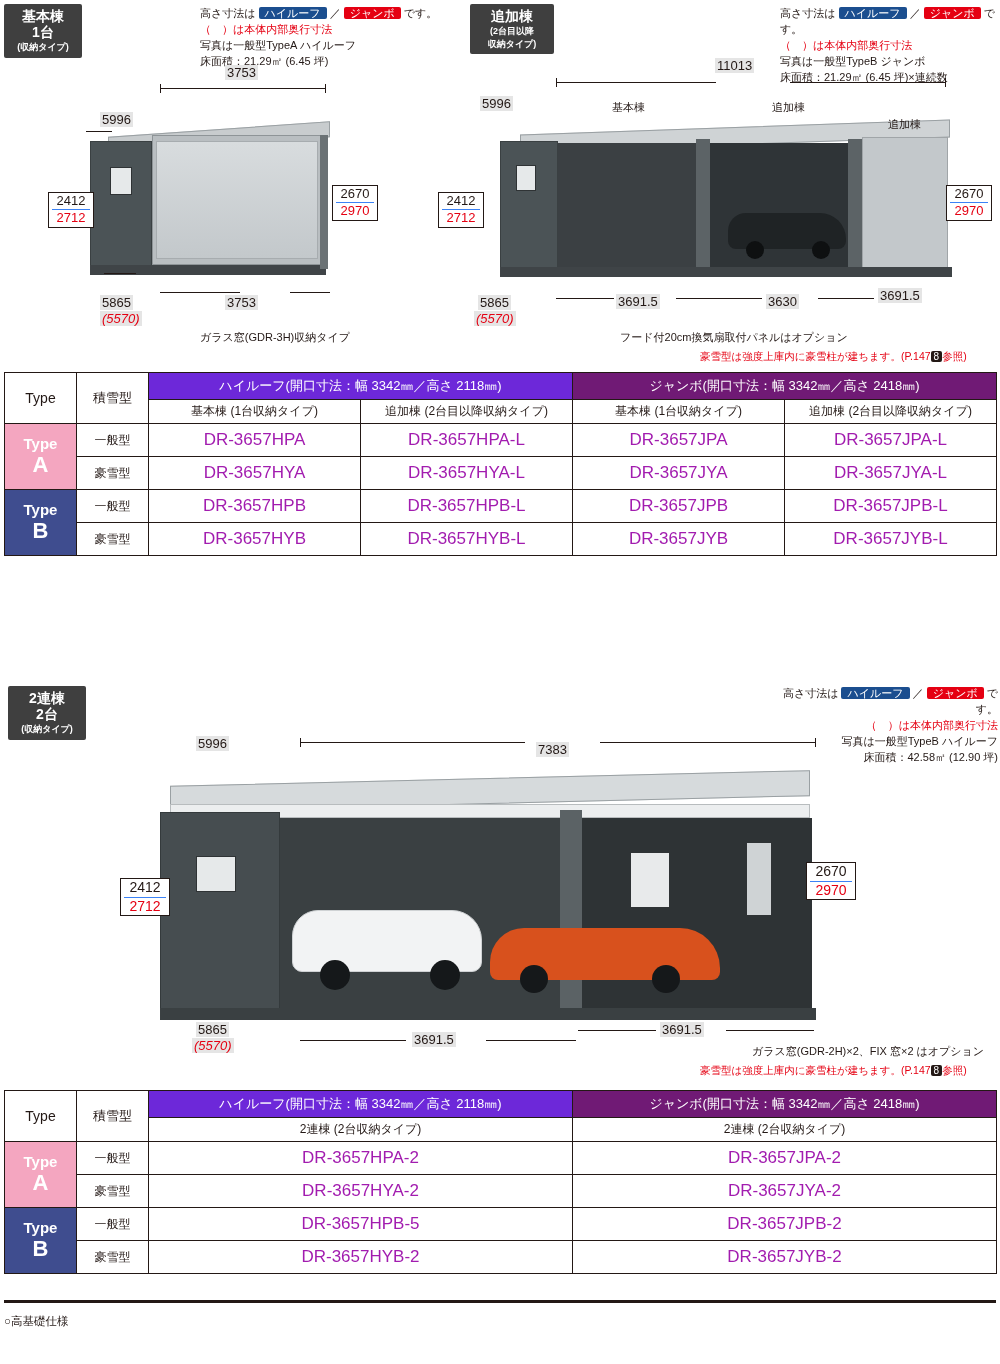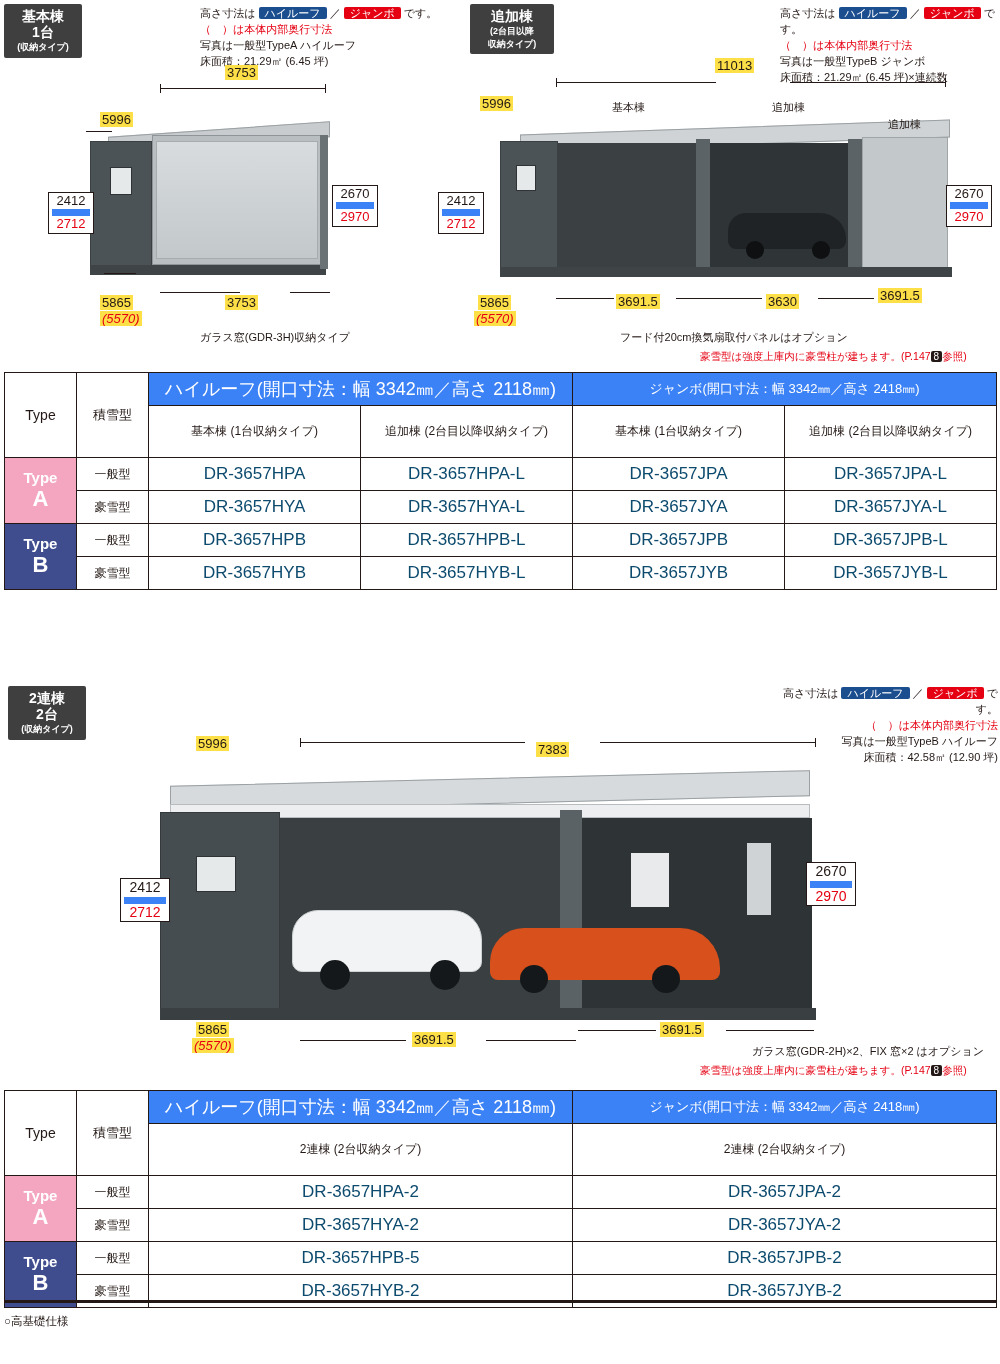--- a/index.html
+++ b/index.html
@@ -28,37 +28,37 @@
   .badge .b-big { font-size:14px; }
   .badge .b-sm { font-size:9px; }
 
   
   .note { font-size:11px; line-height:1.45; }
   .tagBlue { background:#1b4e8f; color:#fff; padding:0 6px; border-radius:2px; font-size:11px; }
   .tagRed  { background:#e50012; color:#fff; padding:0 6px; border-radius:2px; font-size:11px; }
   .dimline { position:absolute; background:#231815; }
   .dimv { width:1px; }
   .dimh { height:1px; }
-  .dimtxt { position:absolute; font-size:13px; color:#231815; background:#fde047; padding:0 2px;text-align:right; }
+  .dimtxt { position:absolute; font-size:13px; color:#231815; background:#e5e5e5; padding:0 2px;text-align:right; }
   .dimtxt.r { color:#e50012;font-style:italic; }
   .boxnum {
     position:absolute; font-size:13px; text-align:center;
     border:1px solid #231815; background:#fff; line-height:1.25; padding:0 3px;
   }
-  .boxnum .v2 { color:#e50012; border-top:7px solid #3b82f6; display:block; }
+  .boxnum .v2 { color:#e50012; border-top:1px solid #3b82f6; display:block; }
 
   
   table.model { border-collapse:collapse; width:100%; table-layout:fixed; }
   table.model td, table.model th { border:1px solid #231815; text-align:center; vertical-align:middle; }
-  .hdr-hi { background:#3b82f6; color:#fff; font-size:18px; padding:4px 0; }
-  .hdr-ju { background:#3b82f6; color:#fff; font-size:13px; padding:4px 0; }
-  .sub-hd { font-size:12px; padding:17px 0; }
+  .hdr-hi { background:#6d28d9; color:#fff; font-size:13px; padding:4px 0; }
+  .hdr-ju { background:#701a75; color:#fff; font-size:13px; padding:4px 0; }
+  .sub-hd { font-size:12px; padding:3px 0; }
   .typeA { background:#f4a6c0; color:#fff; font-weight:bold; font-size:15px; line-height:1.1; }
   .typeB { background:#3f4d8f; color:#fff; font-weight:bold; font-size:15px; line-height:1.1; }
-  .code { color:#0c4a6e; font-size:17px; padding:6px 4px; }
+  .code { color:#a21caf; font-size:17px; padding:6px 4px; }
   .lbl { font-size:12px; padding:5px 0; }
 
   
   .footwrap { border-top:3px solid #231815; }
   .footnote { color:#e50012; font-size:12.5px; text-align:center; font-weight:bold; }
   .footlist { font-size:11.5px; }
 
   .capt { font-size:11px; color:#231815; }
   .captred { font-size:10.5px; color:#e50012; }
   .mark8 { background:#231815; color:#fff; border-radius:2px; padding:0 3px; font-size:10px; }

